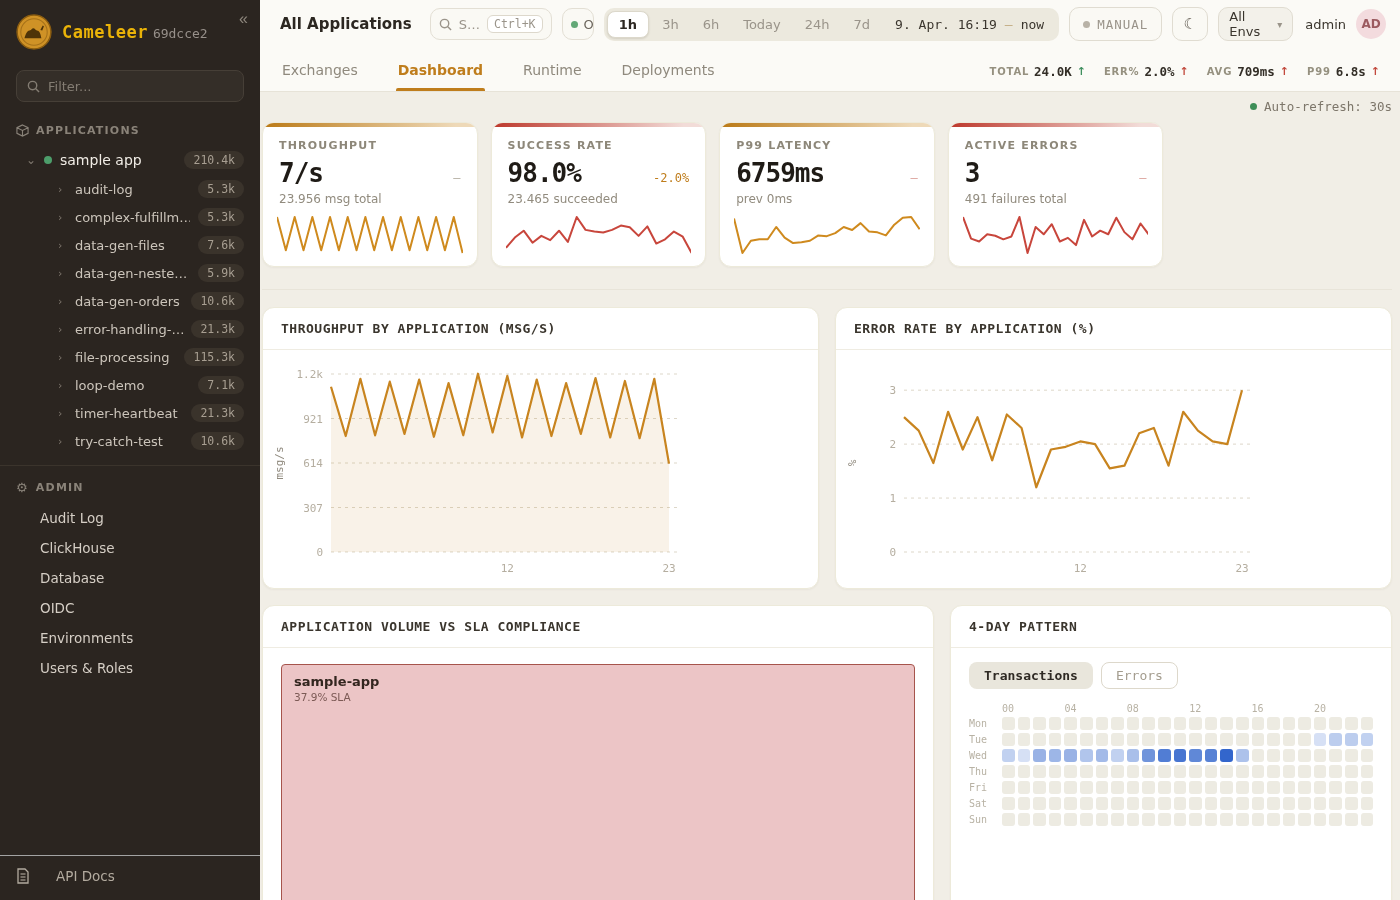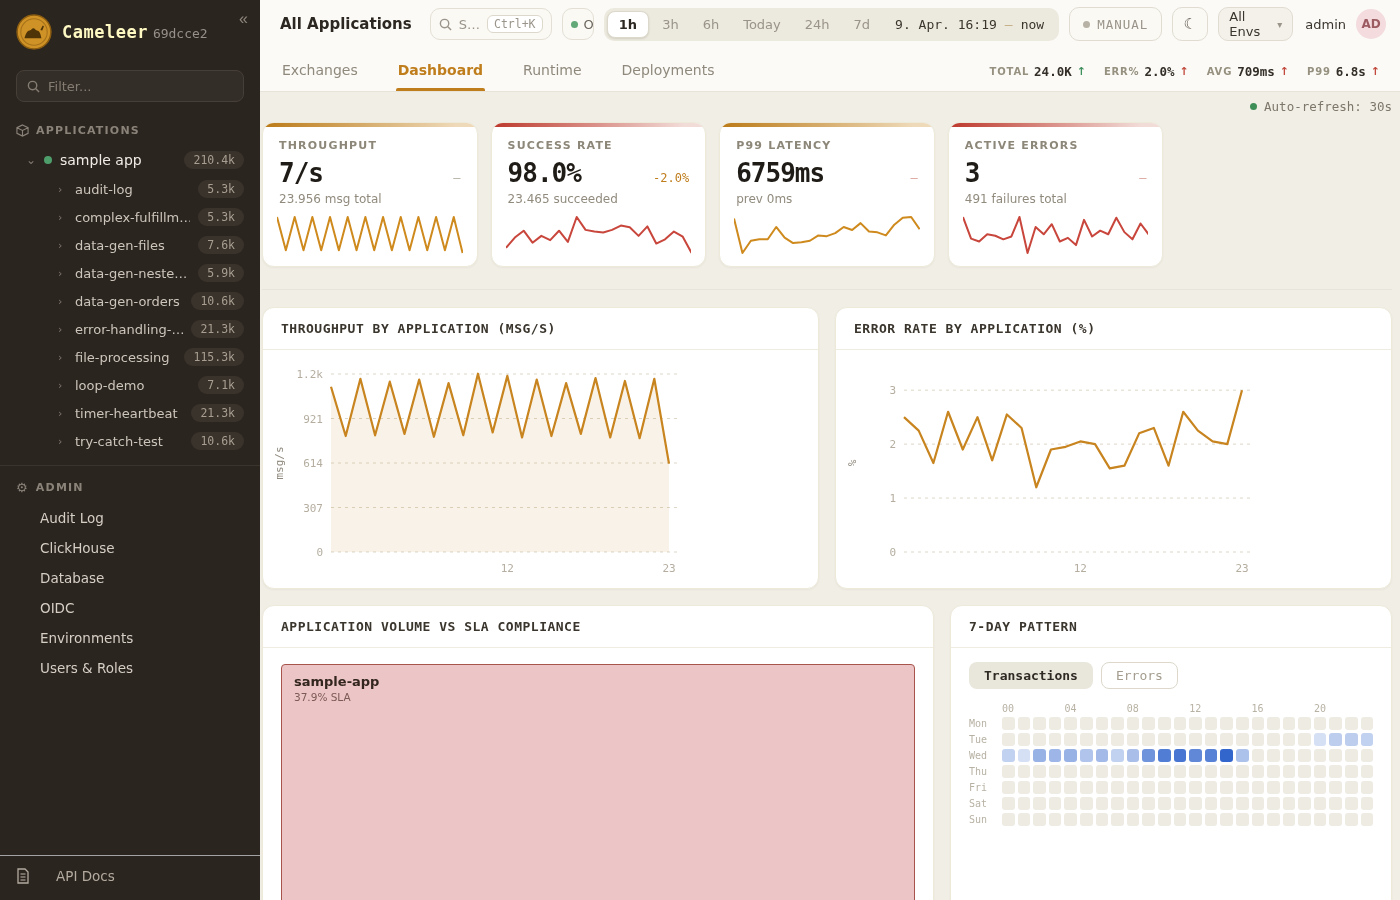--- a/index.html
+++ b/index.html
@@ -9,21 +9,21 @@
     display:flex; background:#f1eee6; color:#332e27;
   }
   .mono { font-family:"DejaVu Sans Mono","Liberation Mono",monospace; }
 
   
   .sidebar { width:260px; min-width:260px; height:900px; background:#2b2520; color:#d6cfc5;
     display:flex; flex-direction:column; position:relative; }
   .side-head { display:flex; align-items:center; gap:10px; padding:14px 16px 10px 16px; }
   .logo-badge { width:36px; height:36px; border-radius:50%; flex:none; }
   .logo-name { font-family:"DejaVu Sans Mono","Liberation Mono",monospace; font-weight:bold;
-    font-size:17px; color:#fef9c3; letter-spacing:.5px; }
+    font-size:17px; color:#eab308; letter-spacing:.5px; }
   .logo-ver { font-family:"DejaVu Sans Mono","Liberation Mono",monospace; font-size:13px; color:#97908a; margin-left:5px;}
   .collapse-btn { position:absolute; top:10px; right:12px; color:#8d867c; font-size:16px; cursor:pointer; background:none; border:none;}
   .filter-wrap { margin:10px 16px 14px 16px; background:#342e28; border:1px solid #463f37;
     border-radius:8px; height:32px; display:flex; align-items:center; gap:8px; padding:0 10px; }
   .filter-wrap svg { flex:none; }
   .filter-input { background:transparent; border:none; outline:none; color:#cfc8be; font-size:13px; width:100%;
     font-family:"DejaVu Sans","Liberation Sans",sans-serif;}
   .filter-input::placeholder { color:#847d73; }
   .side-section-head { display:flex; align-items:center; gap:7px; padding:8px 16px; color:#8a8379;
     font-size:11px; font-weight:bold; letter-spacing:1.2px; }
@@ -444,21 +444,21 @@
         <div class="card-head">APPLICATION VOLUME VS SLA COMPLIANCE</div>
         <div class="treemap-body">
           <div class="treemap-block">
             <div class="treemap-label">sample-app</div>
             <div class="treemap-sub">37.9% SLA</div>
           </div>
         </div>
       </div>
 
       <div class="card tall-card">
-        <div class="card-head">7-DAY PATTERN</div>
+        <div class="card-head">4-DAY PATTERN</div>
         <div class="pattern-body">
           <div class="toggle-row" id="pattern-toggle">
               <button class="toggle-btn active">Transactions</button>
               <button class="toggle-btn inactive">Errors</button>
             </div>
           <div class="hm-grid" id="heatmap">
               <span class="hm-hour"></span>
               <span class="hm-hour" style="grid-column: 2 / span 4;">00</span>
               <span class="hm-hour" style="grid-column: 6 / span 4;">04</span>
               <span class="hm-hour" style="grid-column: 10 / span 4;">08</span>

